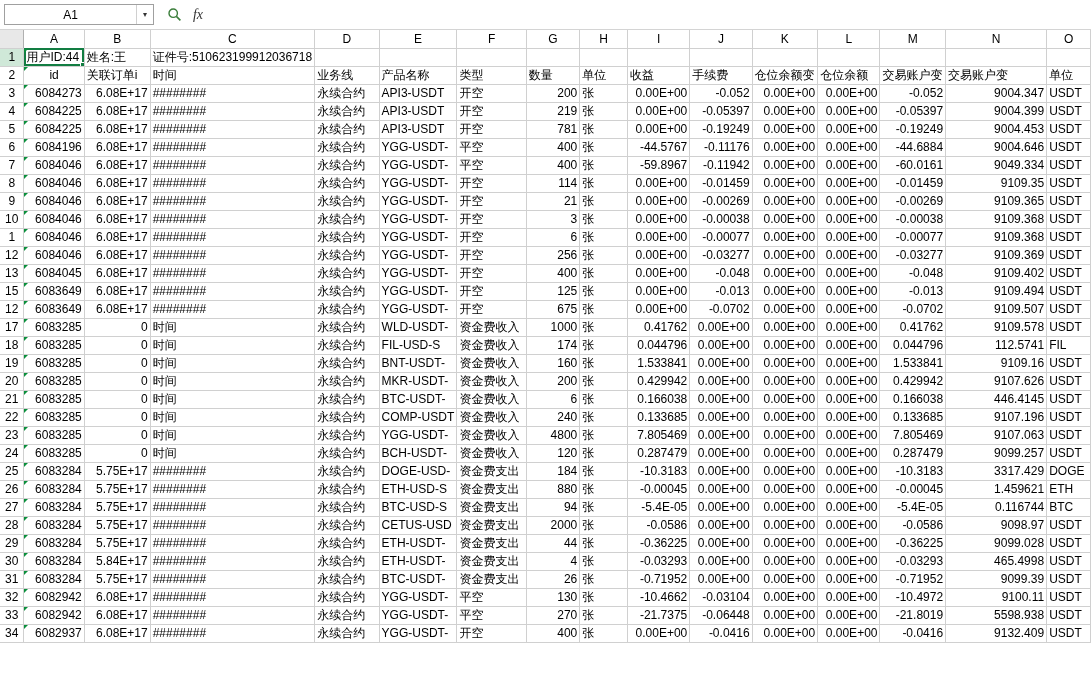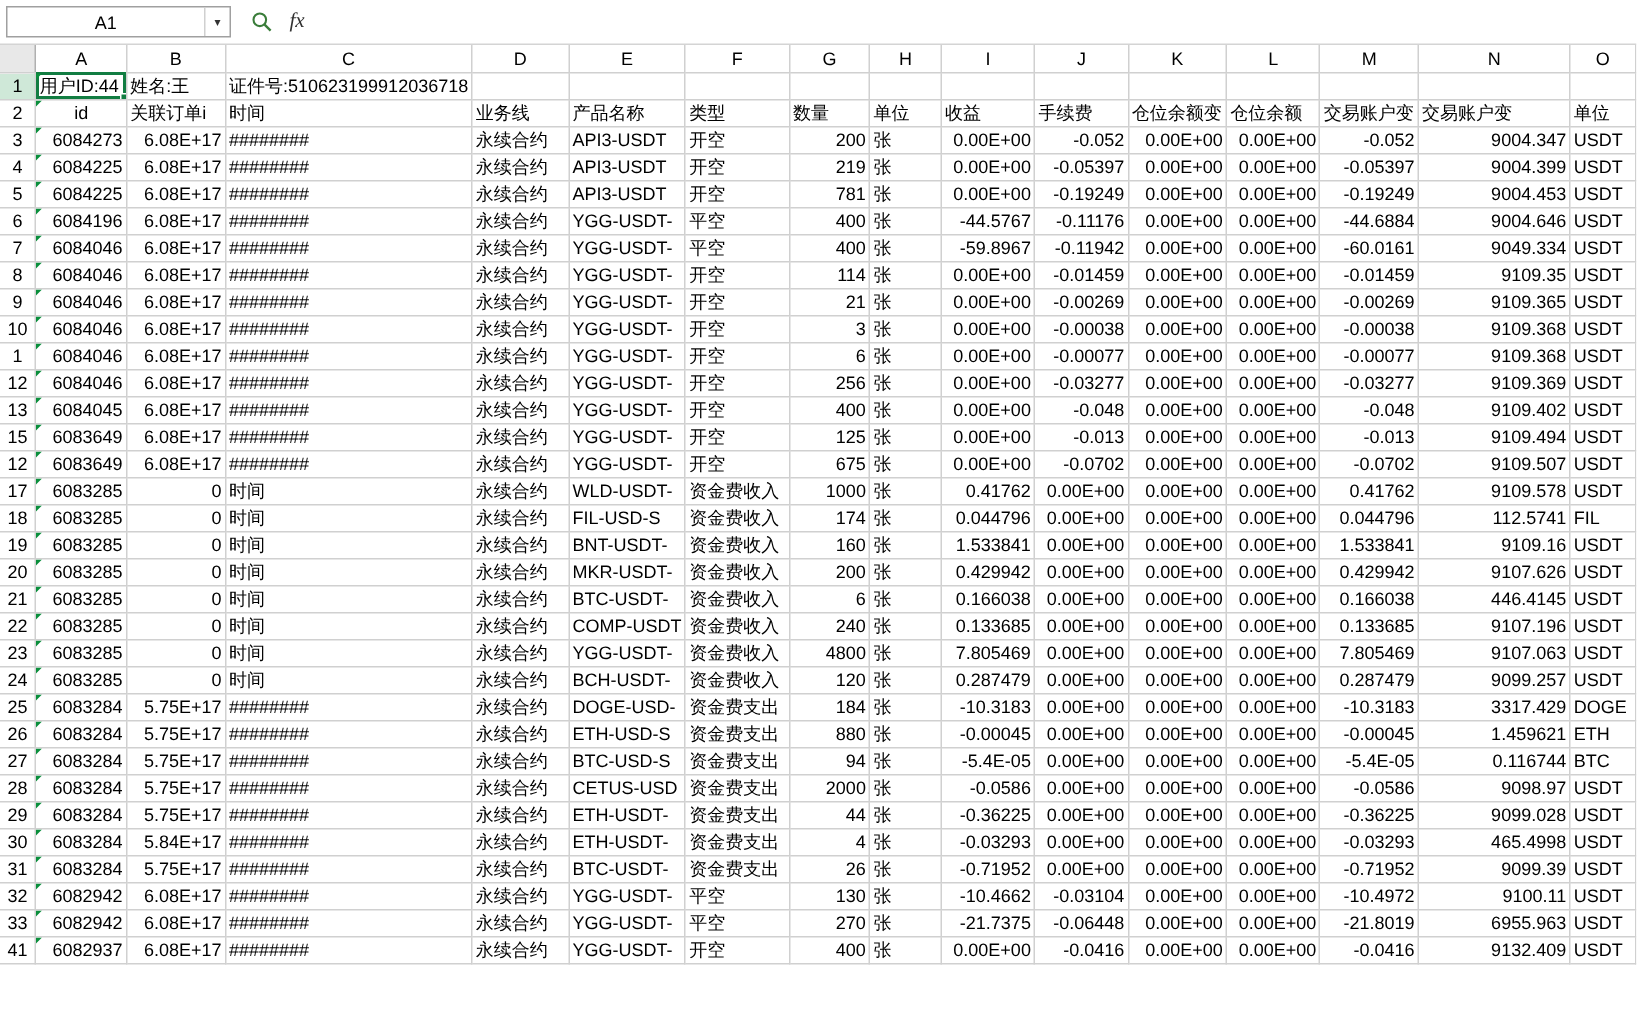--- a/index.html
+++ b/index.html
@@ -701,25 +701,25 @@
           <td class="lft" style="width: 72px;">永续合约</td>
           <td class="lft" style="width: 78px;">YGG-USDT-</td>
           <td class="lft" style="width: 72px;">平空</td>
           <td class="num" style="width: 68px;">270</td>
           <td class="lft" style="width: 60px;">张</td>
           <td class="num" style="width: 66px;">-21.7375</td>
           <td class="num" style="width: 66px;">-0.06448</td>
           <td class="num" style="width: 66px;">0.00E+00</td>
           <td class="num" style="width: 66px;">0.00E+00</td>
           <td class="num" style="width: 66px;">-21.8019</td>
-          <td class="num" style="width: 68px;">6955.963</td>
-          <td class="lft" style="width: 46px;">USDT</td>
-        </tr>
-        <tr>
-          <td class="rowhead">41</td>
+          <td class="num" style="width: 68px;">5598.938</td>
+          <td class="lft" style="width: 46px;">USDT</td>
+        </tr>
+        <tr>
+          <td class="rowhead">34</td>
           <td class="num mark" style="width: 62px;">6082937</td>
           <td class="num" style="width: 72px;">6.08E+17</td>
           <td class="lft" style="width: 78px;">########</td>
           <td class="lft" style="width: 72px;">永续合约</td>
           <td class="lft" style="width: 78px;">YGG-USDT-</td>
           <td class="lft" style="width: 72px;">开空</td>
           <td class="num" style="width: 68px;">400</td>
           <td class="lft" style="width: 60px;">张</td>
           <td class="num" style="width: 66px;">0.00E+00</td>
           <td class="num" style="width: 66px;">-0.0416</td>

